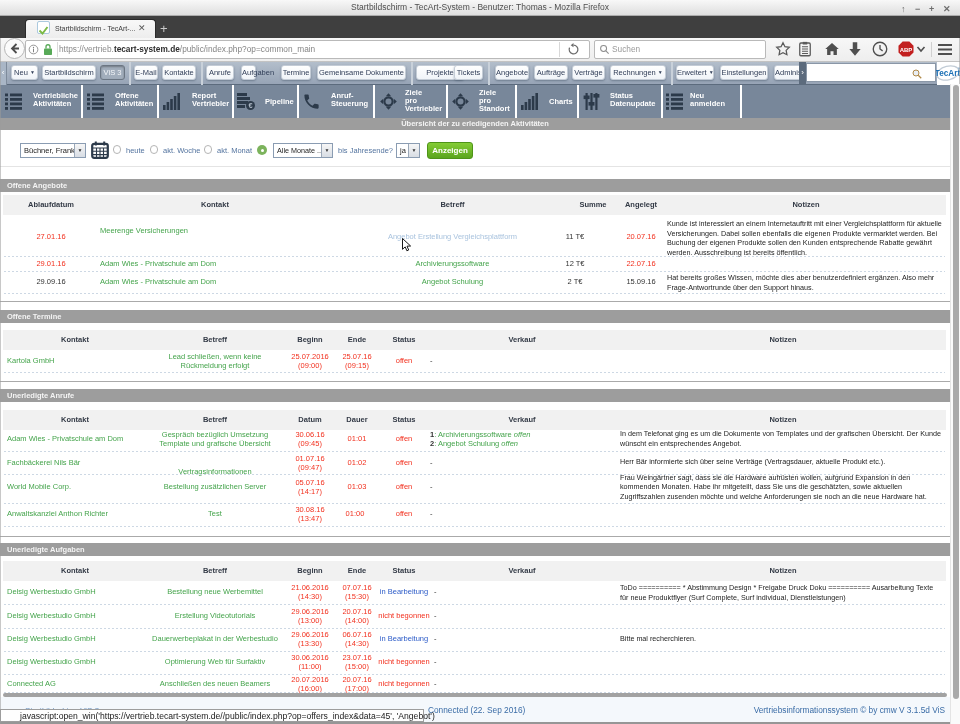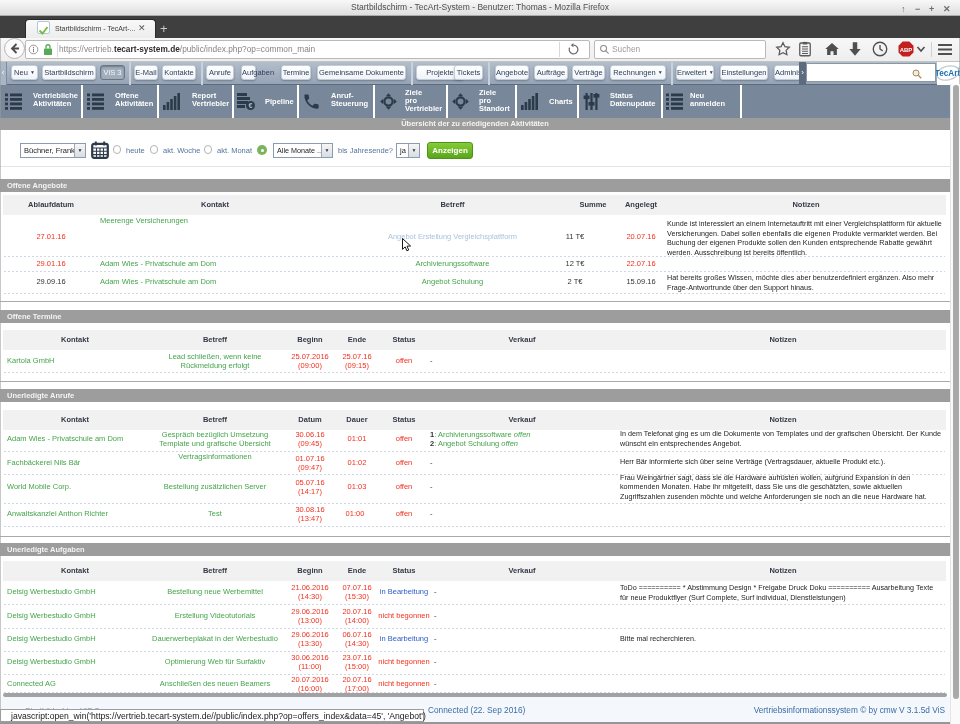--- a/index.html
+++ b/index.html
@@ -47,21 +47,21 @@
 .grn{color:#45a44c}
 .red{color:#f2301e}
 .blu{color:#2d5cc8}
 .blk{color:#333}
 .note{font-size:7.2px;color:#1c1c1c;line-height:9.7px}
 .dash{position:absolute;left:4px;width:941px;height:1px;background-image:linear-gradient(to right,#cdd8e4 50%,rgba(255,255,255,0) 0%);background-size:4px 1px;background-repeat:repeat-x}
 .botline{position:absolute;left:0;width:950px;height:1px;background:#aaa}
 
 #hscroll{left:3px;top:693px;width:944px;height:4px;background:#a2a2a2;border-radius:2px}
 #footer{left:0;top:697px;width:950px;height:27px;background:#f4f8fc}
-#tooltip{left:0;top:709px;width:424px;height:13px;background:#fefefe;border:1px solid #9d9d9d;font-size:8.6px;color:#1a1a1a;line-height:12px;padding-left:10px;white-space:nowrap}
+#tooltip{left:0;top:709px;width:424px;height:13px;background:#fefefe;border:1px solid #9d9d9d;font-size:8.6px;color:#1a1a1a;line-height:12px;padding-left:19px;white-space:nowrap}
 #botedge{left:0;top:721.5px;width:960px;height:2.5px;background:#969696}
 
 #vtrack{left:950px;top:84px;width:10px;height:640px;background:#fafafa;border-left:1px solid #e4e4e4}
 #vthumb{left:953px;top:85px;width:5.5px;height:614px;background:#a9a9a9;border-radius:3px}
 </style></head>
 <body>
 <div class="abs" id="titlebar">Startbildschirm - TecArt-System - Benutzer: Thomas - Mozilla Firefox</div>
 <div class="abs winbtn" style="left:901px">↑</div>
 <div class="abs winbtn" style="left:915px">−</div>
 <div class="abs winbtn" style="left:929px">+</div>
@@ -314,21 +314,21 @@
 <div class="secbar" style="top:179px">Offene Angebote</div>
 <div class="thead" style="top:195px">
  <div class="th" style="left:3px;width:90px">Ablaufdatum</div>
  <div class="th" style="left:97px;width:230px">Kontakt</div>
  <div class="th" style="left:337px;width:225px">Betreff</div>
  <div class="th" style="left:560px;width:60px">Summe</div>
  <div class="th" style="left:608px;width:60px">Angelegt</div>
  <div class="th" style="left:661px;width:284px">Notizen</div>
 </div>
 <div class="cell ctr red" style="left:6px;top:237px;width:90px">27.01.16</div>
-<div class="cell grn" style="left:100px;top:221px">Meerenge Versicherungen</div>
+<div class="cell grn" style="left:100px;top:231px">Meerenge Versicherungen</div>
 <div class="cell ctr" style="left:340px;top:237px;width:225px;color:#a9c3de;">Angebot Erstellung Vergleichsplattform</div>
 <div class="cell rgt blk" style="left:545px;top:237px;width:60px">11 T€</div>
 <div class="cell ctr red" style="left:611px;top:237px;width:60px">20.07.16</div>
 <div class="abs note" style="left:667px;top:219px;width:281px">Kunde ist interessiert an einem Internetauftritt mit einer Vergleichsplattform für aktuelle Versicherungen. Dabei sollen ebenfalls die eigenen Produkte vermarktet werden. Bei Buchung der eigenen Produkte sollen den Kunden entsprechende Rabatte gewährt werden. Ausschreibung ist bereits öffentlich.</div>
 <div class="dash" style="top:256px"></div>
 <div class="cell ctr red" style="left:6px;top:263.5px;width:90px">29.01.16</div>
 <div class="cell grn" style="left:100px;top:263.5px">Adam Wies - Privatschule am Dom</div>
 <div class="cell ctr grn" style="left:340px;top:263.5px;width:225px">Archivierungssoftware</div>
 <div class="cell rgt blk" style="left:545px;top:263.5px;width:60px">12 T€</div>
 <div class="cell ctr red" style="left:611px;top:263.5px;width:60px">22.07.16</div>
@@ -373,21 +373,21 @@
 </div>
 <div class="cell grn" style="left:7px;top:438.5px">Adam Wies - Privatschule am Dom</div>
 <div class="cell ctr grn" style="left:130px;top:438.5px;width:170px">Gespräch bezüglich Umsetzung<br>Template und grafische Übersicht</div>
 <div class="cell ctr red" style="left:280px;top:438.5px;width:60px">30.06.16<br>(09:45)</div>
 <div class="cell ctr red" style="left:327px;top:438.5px;width:60px">01:01</div>
 <div class="cell ctr red" style="left:374px;top:438.5px;width:60px">offen</div>
 <div class="cell grn" style="left:430px;top:438.5px"><b style="color:#333">1</b>: Archivierungssoftware <i>offen</i><br><b style="color:#333">2</b>: Angebot Schulung <i>offen</i></div>
 <div class="abs note" style="left:620px;top:429px;width:328px">In dem Telefonat ging es um die Dokumente von Templates und der grafischen Übersicht. Der Kunde wünscht ein entsprechendes Angebot.</div>
 <div class="dash" style="top:450.5px"></div>
 <div class="cell grn" style="left:7px;top:463px">Fachbäckerei Nils Bär</div>
-<div class="cell ctr grn" style="left:130px;top:457px;width:170px">Vertragsinformationen</div>
+<div class="cell ctr grn" style="left:130px;top:472px;width:170px">Vertragsinformationen</div>
 <div class="cell ctr red" style="left:280px;top:463px;width:60px">01.07.16<br>(09:47)</div>
 <div class="cell ctr red" style="left:327px;top:463px;width:60px">01:02</div>
 <div class="cell ctr red" style="left:374px;top:463px;width:60px">offen</div>
 <div class="cell blk" style="left:430px;top:463px">-</div>
 <div class="abs note" style="left:620px;top:457px;width:328px">Herr Bär informierte sich über seine Verträge (Vertragsdauer, aktuelle Produkt etc.).</div>
 <div class="dash" style="top:473.5px"></div>
 <div class="cell grn" style="left:7px;top:487px">World Mobile Corp.</div>
 <div class="cell ctr grn" style="left:130px;top:487px;width:170px">Bestellung zusätzlichen Server</div>
 <div class="cell ctr red" style="left:280px;top:487px;width:60px">05.07.16<br>(14:17)</div>
 <div class="cell ctr red" style="left:327px;top:487px;width:60px">01:03</div>

